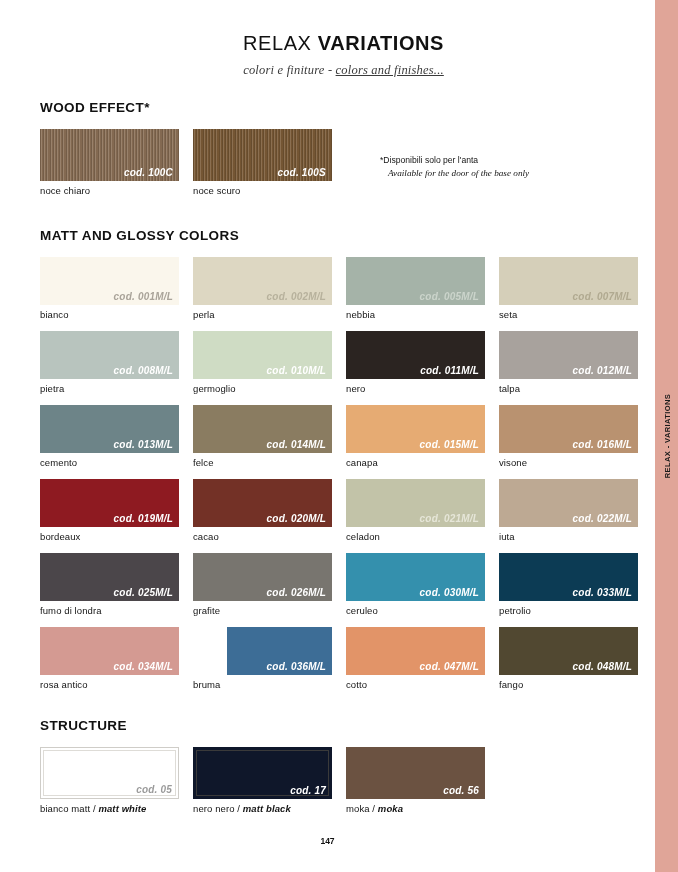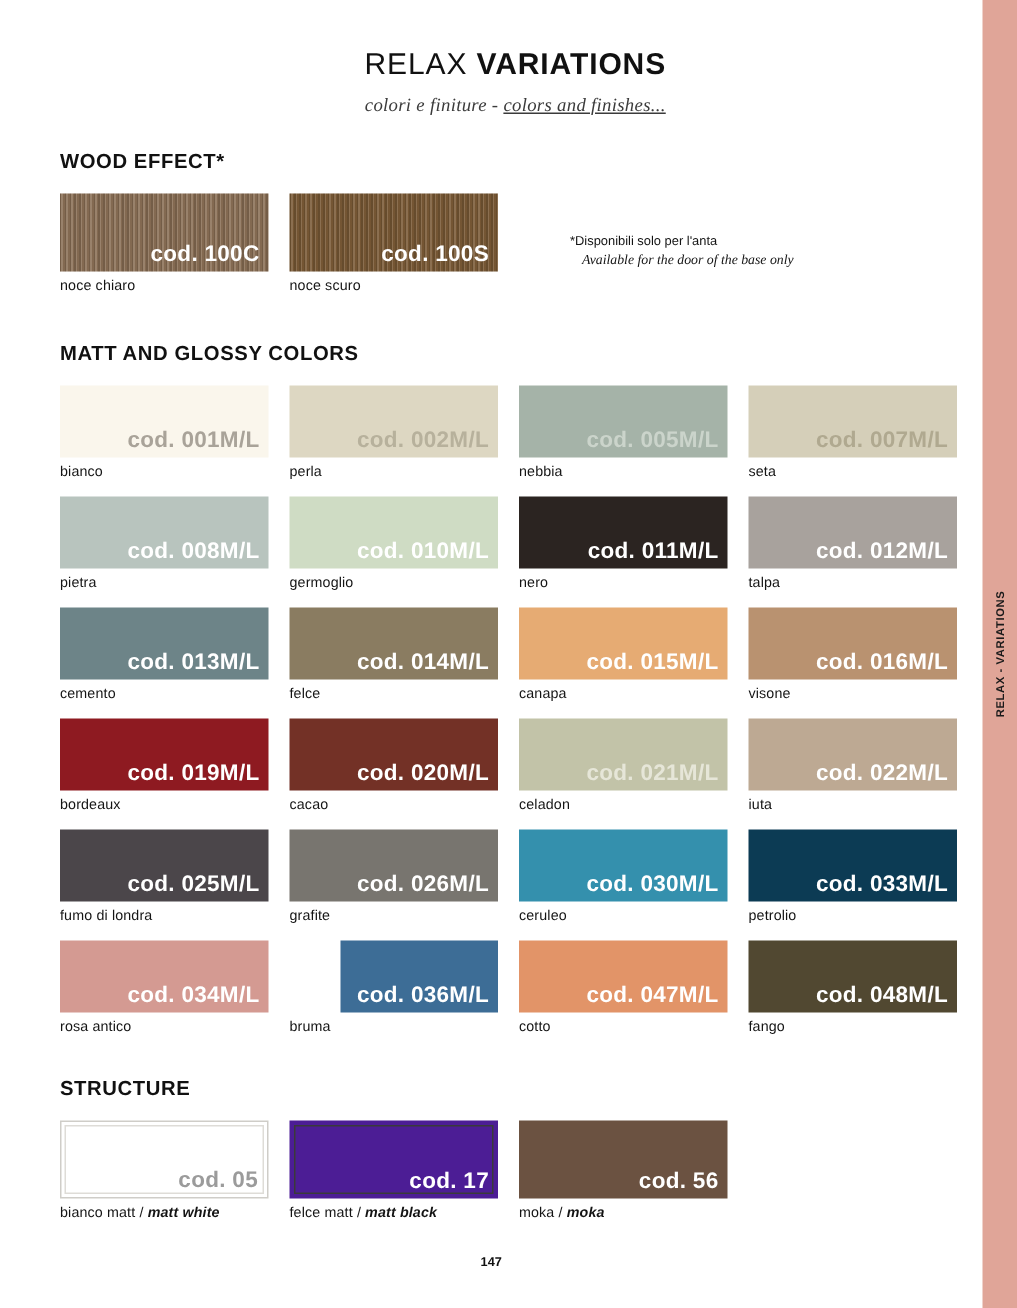--- a/index.html
+++ b/index.html
@@ -94,21 +94,22 @@
     position: relative;
     height: 48px;
     box-sizing: border-box;
   }
   .swatch.tall { height: 52px; }
   .swatch-code {
     position: absolute;
     right: 6px;
     bottom: 3px;
     font-family: "Liberation Sans", sans-serif;
-    font-size: 15px;
+    font-style: italic;
+    font-size: 10px;
     font-weight: bold;
     letter-spacing: 0.2px;
     white-space: nowrap;
   }
   .swatch-name {
     margin-top: 4px;
     font-size: 9.5px;
     color: #141414;
     letter-spacing: 0.1px;
     white-space: nowrap;
@@ -138,21 +139,21 @@
     background: #ffffff;
   }
   .struct-white::after {
     content: "";
     position: absolute;
     left: 2px; right: 2px; top: 2px; bottom: 2px;
     border: 1px solid #dedcd7;
     pointer-events: none;
   }
   .struct-black {
-    background: #4c1d95;
+    background: #0f172a;
   }
   .struct-black::after {
     content: "";
     position: absolute;
     left: 3px; right: 3px; top: 3px; bottom: 3px;
     border: 1px solid #3a3a3a;
     pointer-events: none;
   }
 
   
@@ -398,21 +399,21 @@
           <div class="swatch-cell">
             <div class="swatch tall struct-white">
               <span class="swatch-code" style="color: rgb(155, 155, 155); z-index: 2;">cod. 05</span>
             </div>
             <div class="swatch-name"><span>bianco matt / </span><span class="en">matt white</span></div>
           </div>
           <div class="swatch-cell">
             <div class="swatch tall struct-black">
               <span class="swatch-code" style="color: rgb(255, 255, 255); z-index: 2;">cod. 17</span>
             </div>
-            <div class="swatch-name"><span>felce matt / </span><span class="en">matt black</span></div>
+            <div class="swatch-name"><span>nero nero / </span><span class="en">matt black</span></div>
           </div>
           <div class="swatch-cell">
             <div class="swatch tall" style="background: rgb(107, 82, 65);">
               <span class="swatch-code" style="color: rgb(255, 255, 255); z-index: 2;">cod. 56</span>
             </div>
             <div class="swatch-name"><span>moka / </span><span class="en">moka</span></div>
           </div>
         </div>
       </div>
   </div>

